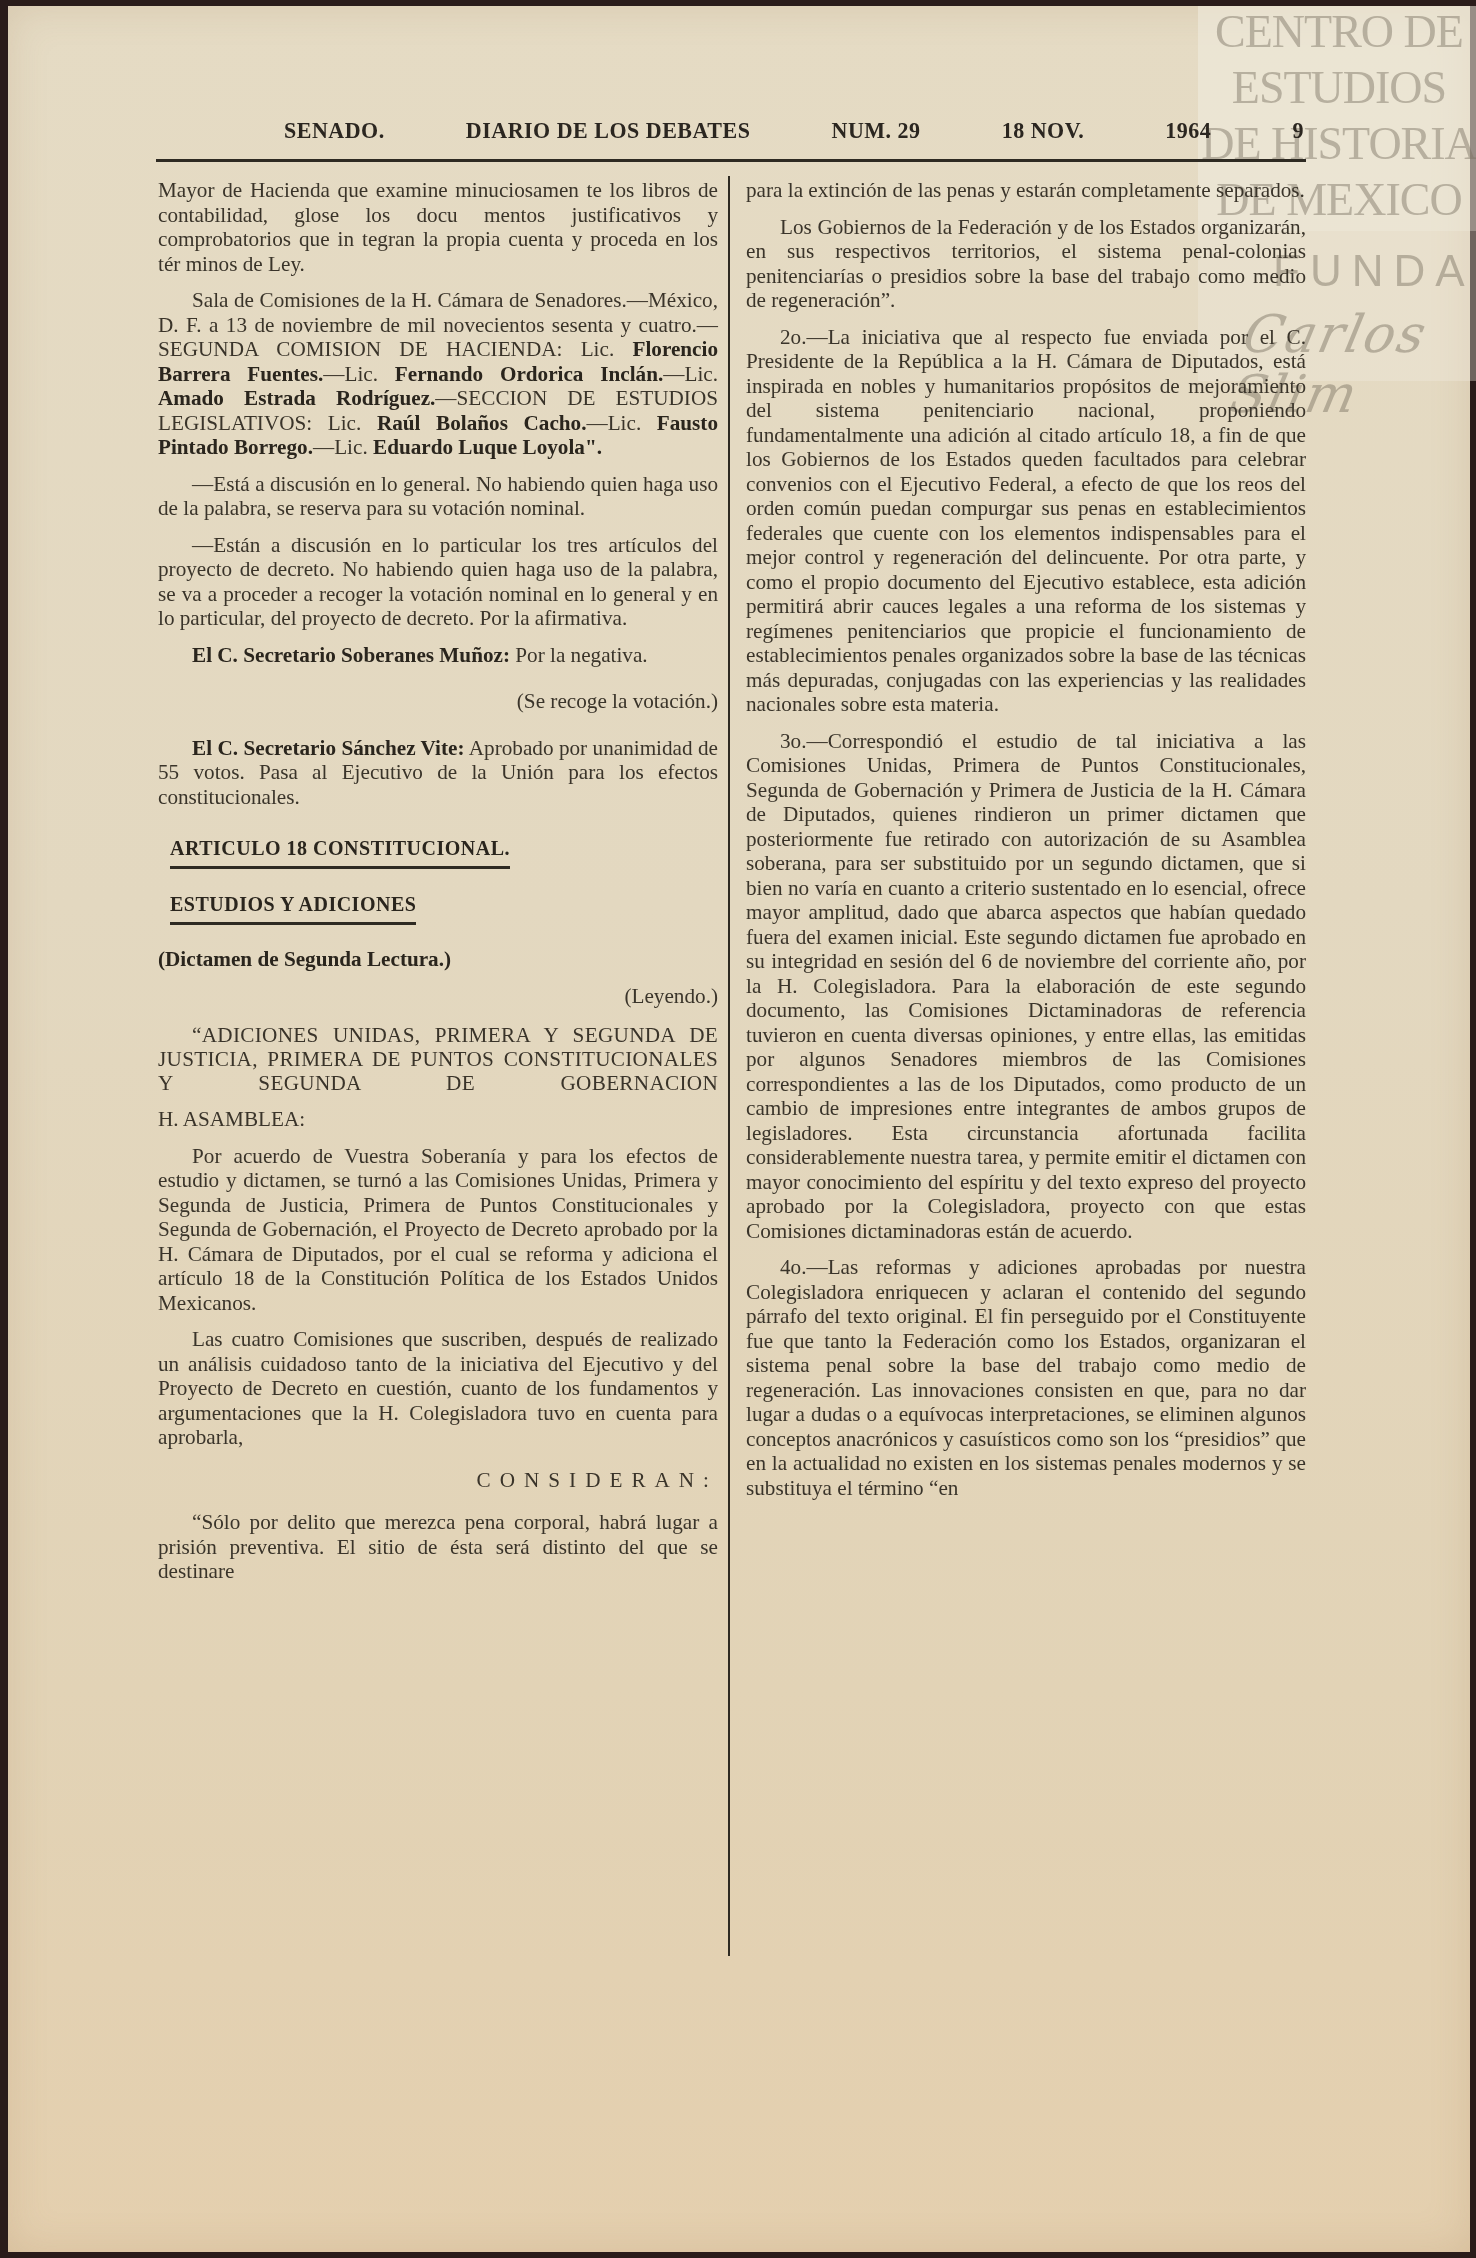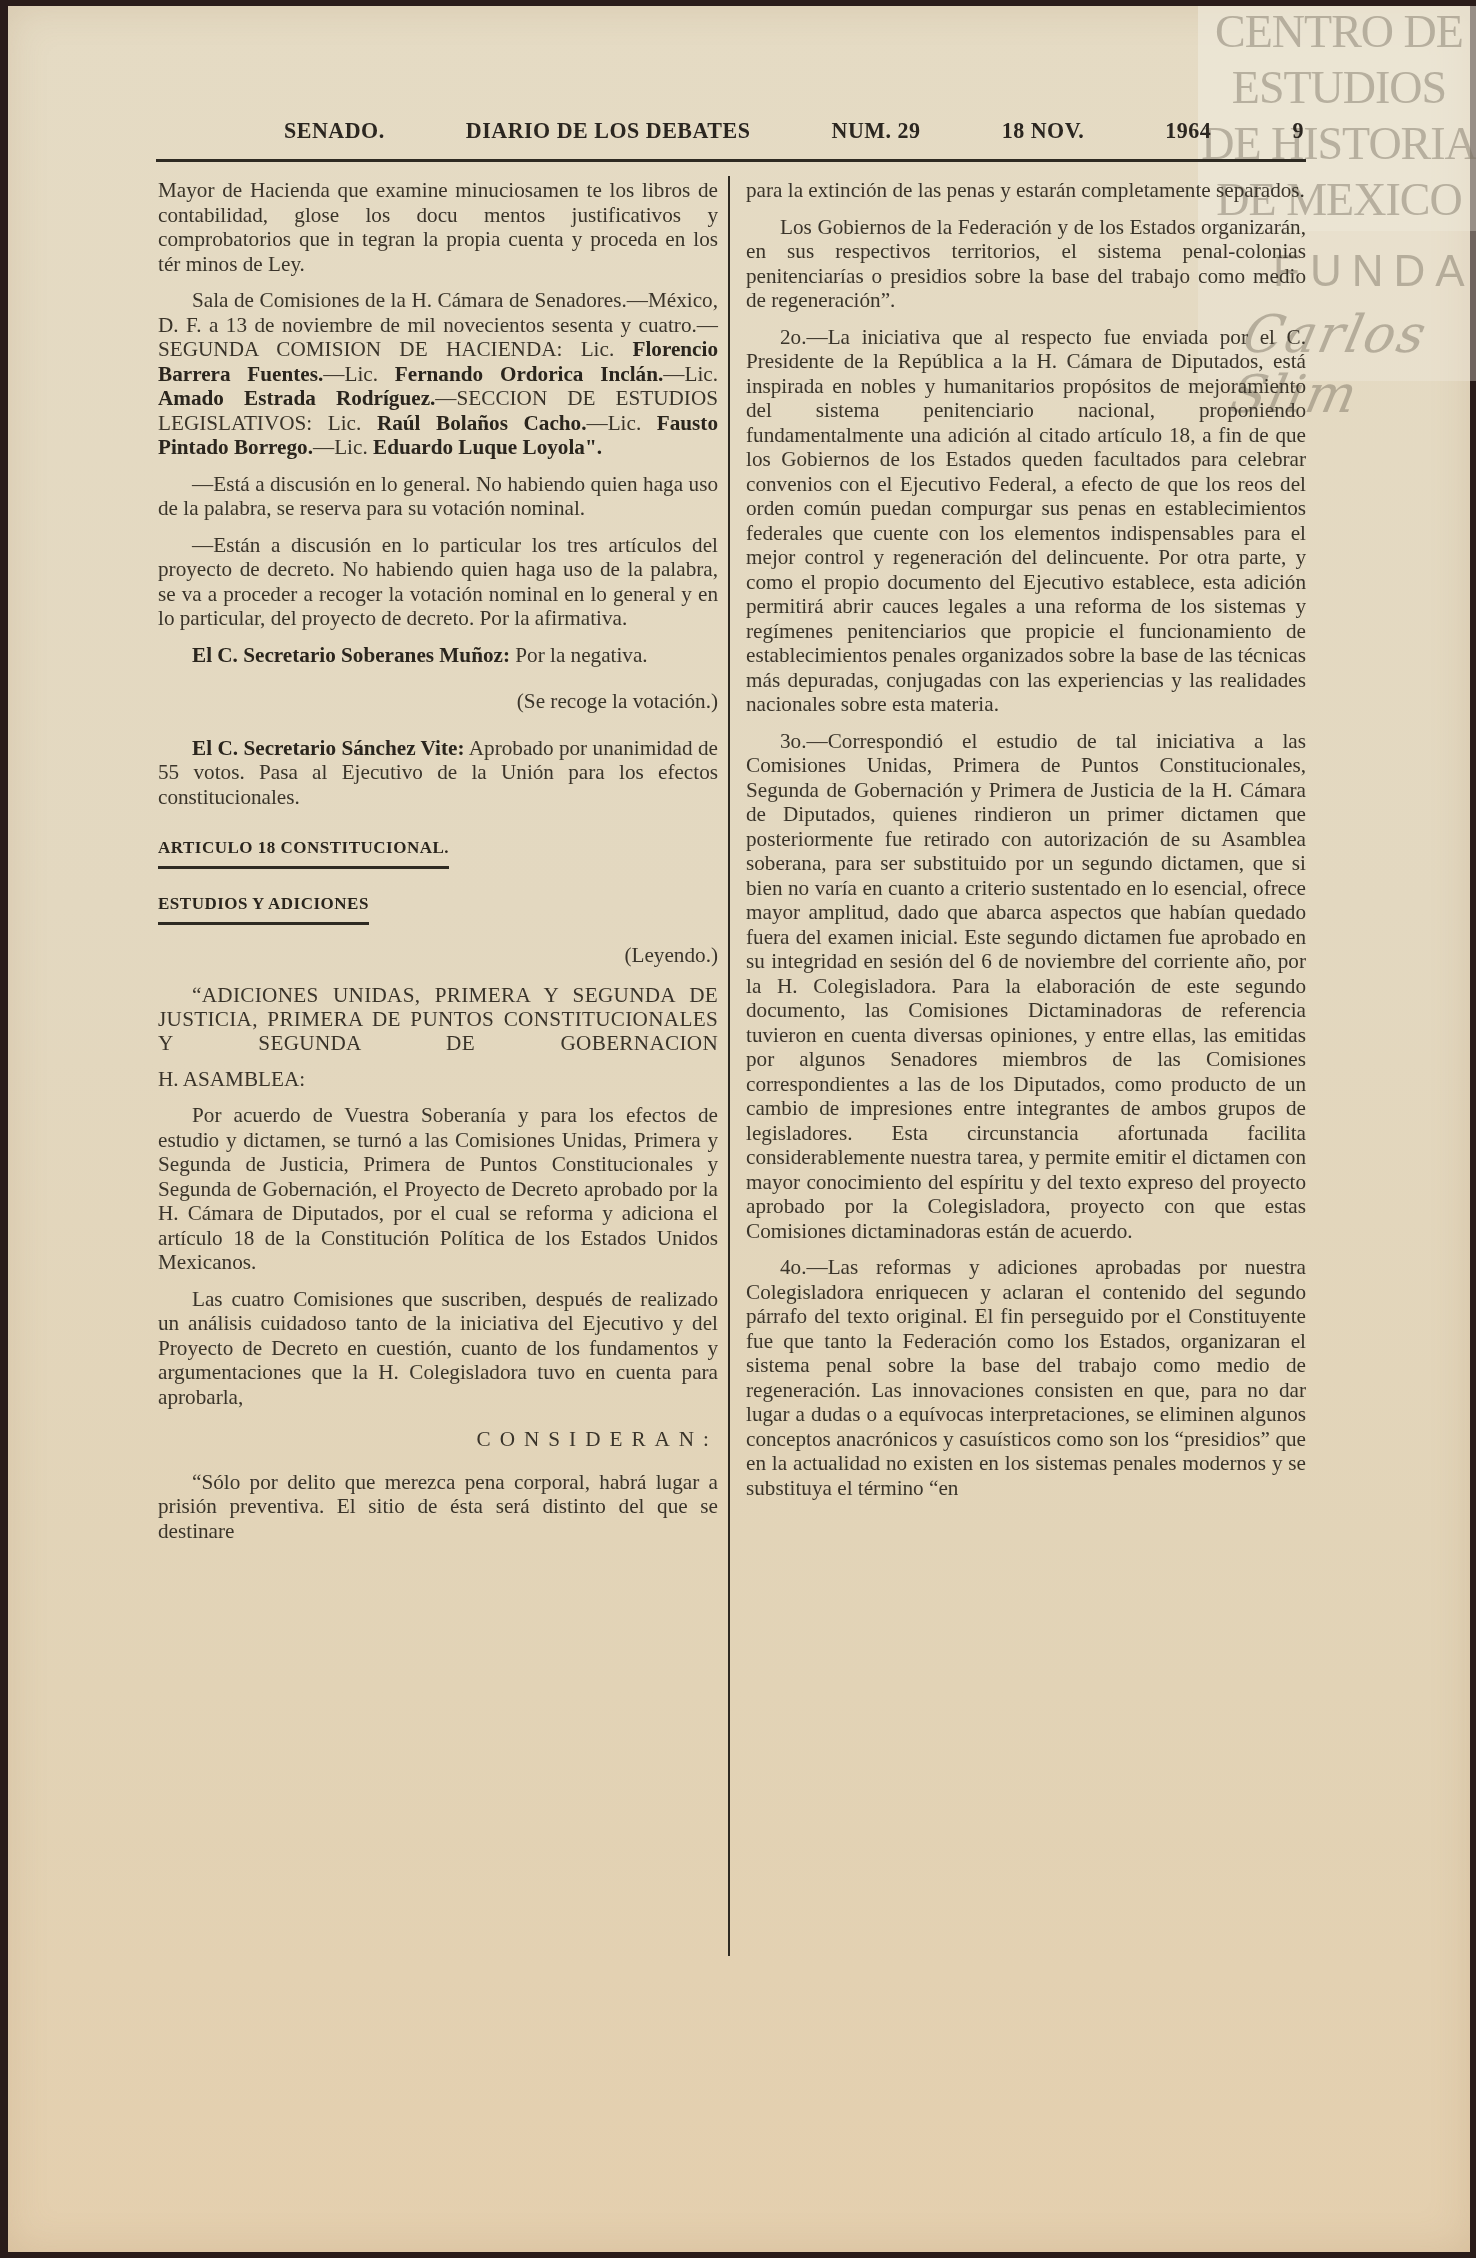--- a/index.html
+++ b/index.html
@@ -51,22 +51,22 @@
   .col-right { left:738px; }
   .col-divider {
     position:absolute; left:720px; top:170px; width:2px; height:1780px; background:#2e2a22;
   }
   .col p { margin:0 0 12px 0; text-indent:34px; }
   .col p.noindent { text-indent:0; }
   .col p.center { text-align:right; text-indent:0; }
   .spaced { letter-spacing:9px; }
   b { color:#2a251d; }
   .section-title {
-    font-weight:bold; font-size:17px; color:#2a251d; display:inline-block;
-    border-bottom:3px solid #2e2a22; padding-bottom:3px; margin:12px 0 8px 0; letter-spacing:0.5px;
+    font-weight:bold; font-size:20px; color:#2a251d; display:inline-block;
+    border-bottom:3px solid #2e2a22; padding-bottom:3px; margin:12px 0 8px 12px; letter-spacing:0.5px;
     line-height:30px;
   }
   .quote-block {
     margin:0 0 22px 104px; text-indent:0; text-align:justify; text-align-last:justify;
     font-size:21.2px; line-height:24px; letter-spacing:0.3px;
   }
 </style>
 </head>
 <body>
 
@@ -98,20 +98,21 @@
     <p><span>Sala de Comisiones de la H. Cámara de Senadores.—México, D. F. a 13 de noviembre de mil novecientos sesenta y cuatro.—SEGUNDA COMISION DE HACIENDA: Lic. </span><b>Florencio Barrera Fuentes.</b><span>—Lic. </span><b>Fernando Ordorica Inclán.</b><span>—Lic. </span><b>Amado Estrada Rodríguez.</b><span>—SECCION DE ESTUDIOS LEGISLATIVOS: Lic. </span><b>Raúl Bolaños Cacho.</b><span>—Lic. </span><b>Fausto Pintado Borrego.</b><span>—Lic. </span><b>Eduardo Luque Loyola".</b></p>
     <p>—Está a discusión en lo general. No habiendo quien haga uso de la palabra, se reserva para su votación nominal.</p>
     <p>—Están a discusión en lo particular los tres artículos del proyecto de decreto. No habiendo quien haga uso de la palabra, se va a proceder a recoger la votación nominal en lo general y en lo particular, del proyecto de decreto. Por la afirmativa.</p>
     <p><b>El C. Secretario Soberanes Muñoz:</b><span> Por la negativa.</span></p>
     <p class="center" style="margin:22px 0 22px 0">(Se recoge la votación.)</p>
     <p><b>El C. Secretario Sánchez Vite:</b><span> Aprobado por unanimidad de 55 votos. Pasa al Ejecutivo de la Unión para los efectos constitucionales.</span></p>
     <div>
       <span class="section-title">ARTICULO 18 CONSTITUCIONAL.</span><br>
       <span class="section-title">ESTUDIOS Y ADICIONES</span>
     </div>
+    <p class="noindent" style="margin-top:14px;font-weight:bold;color:#2a251d">(Dictamen de Segunda Lectura.)</p>
     <p class="center" style="margin:10px 0 15px 0">(Leyendo.)</p>
     <p class="quote-block">“ADICIONES UNIDAS, PRIMERA Y SEGUNDA DE JUSTICIA, PRIMERA DE PUNTOS CONSTITUCIONALES Y SEGUNDA DE GOBERNACION</p>
     <p class="noindent">H. ASAMBLEA:</p>
     <p>Por acuerdo de Vuestra Soberanía y para los efectos de estudio y dictamen, se turnó a las Comisiones Unidas, Primera y Segunda de Justicia, Primera de Puntos Constitucionales y Segunda de Gobernación, el Proyecto de Decreto aprobado por la H. Cámara de Diputados, por el cual se reforma y adiciona el artículo 18 de la Constitución Política de los Estados Unidos Mexicanos.</p>
     <p>Las cuatro Comisiones que suscriben, después de realizado un análisis cuidadoso tanto de la iniciativa del Ejecutivo y del Proyecto de Decreto en cuestión, cuanto de los fundamentos y argumentaciones que la H. Colegisladora tuvo en cuenta para aprobarla,</p>
     <p class="center spaced" style="margin:18px 0 18px 0">CONSIDERAN:</p>
     <p>“Sólo por delito que merezca pena corporal, habrá lugar a prisión preventiva. El sitio de ésta será distinto del que se destinare</p>
   </div>
 
   <div class="col col-right">

